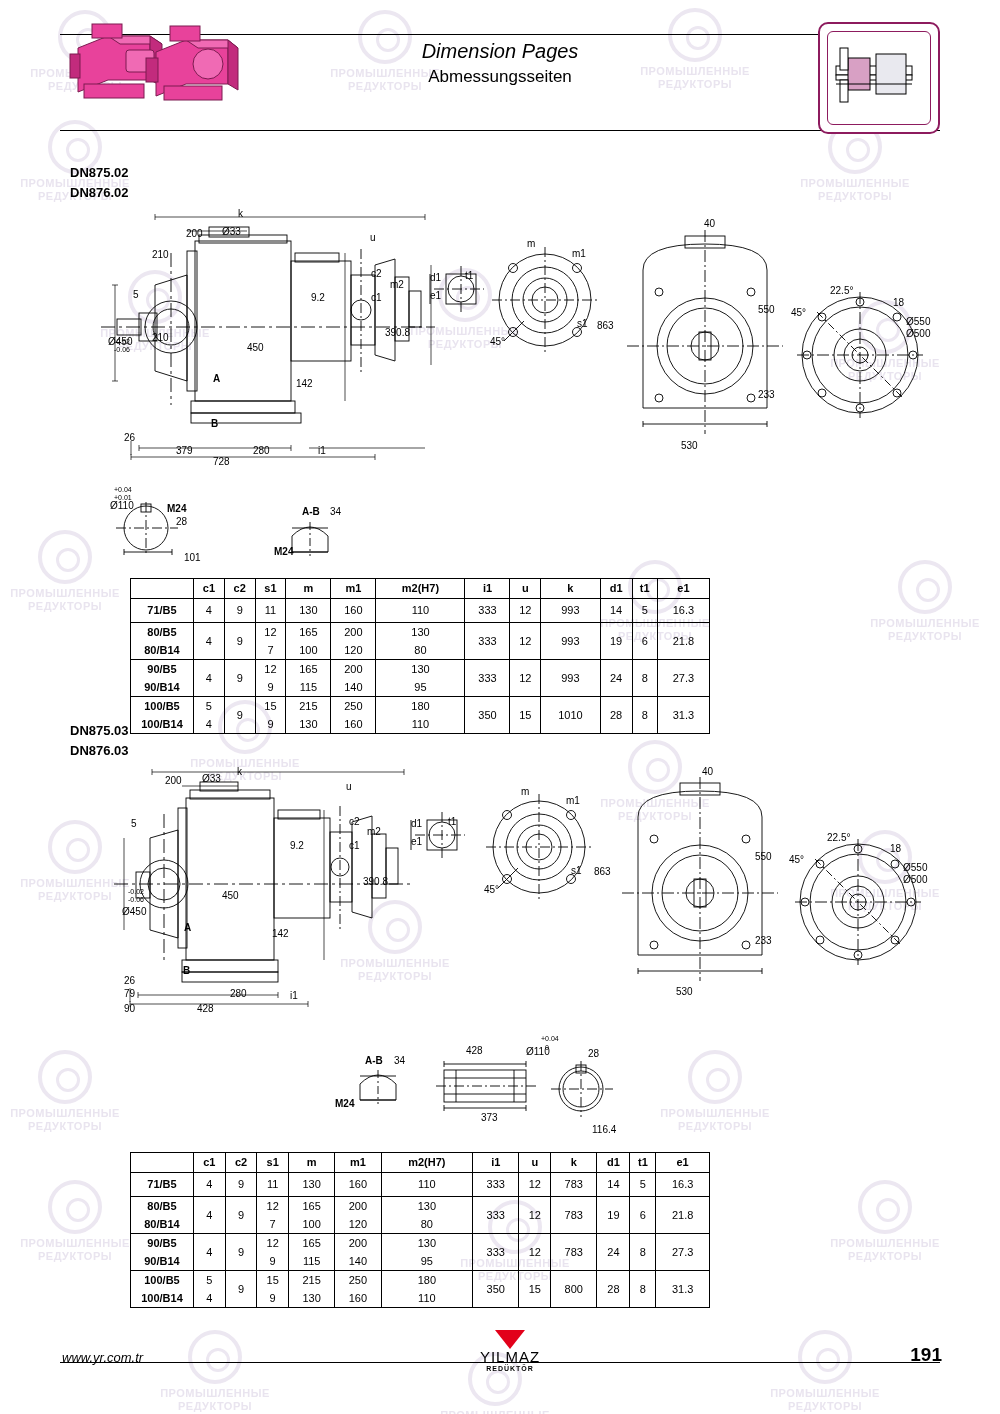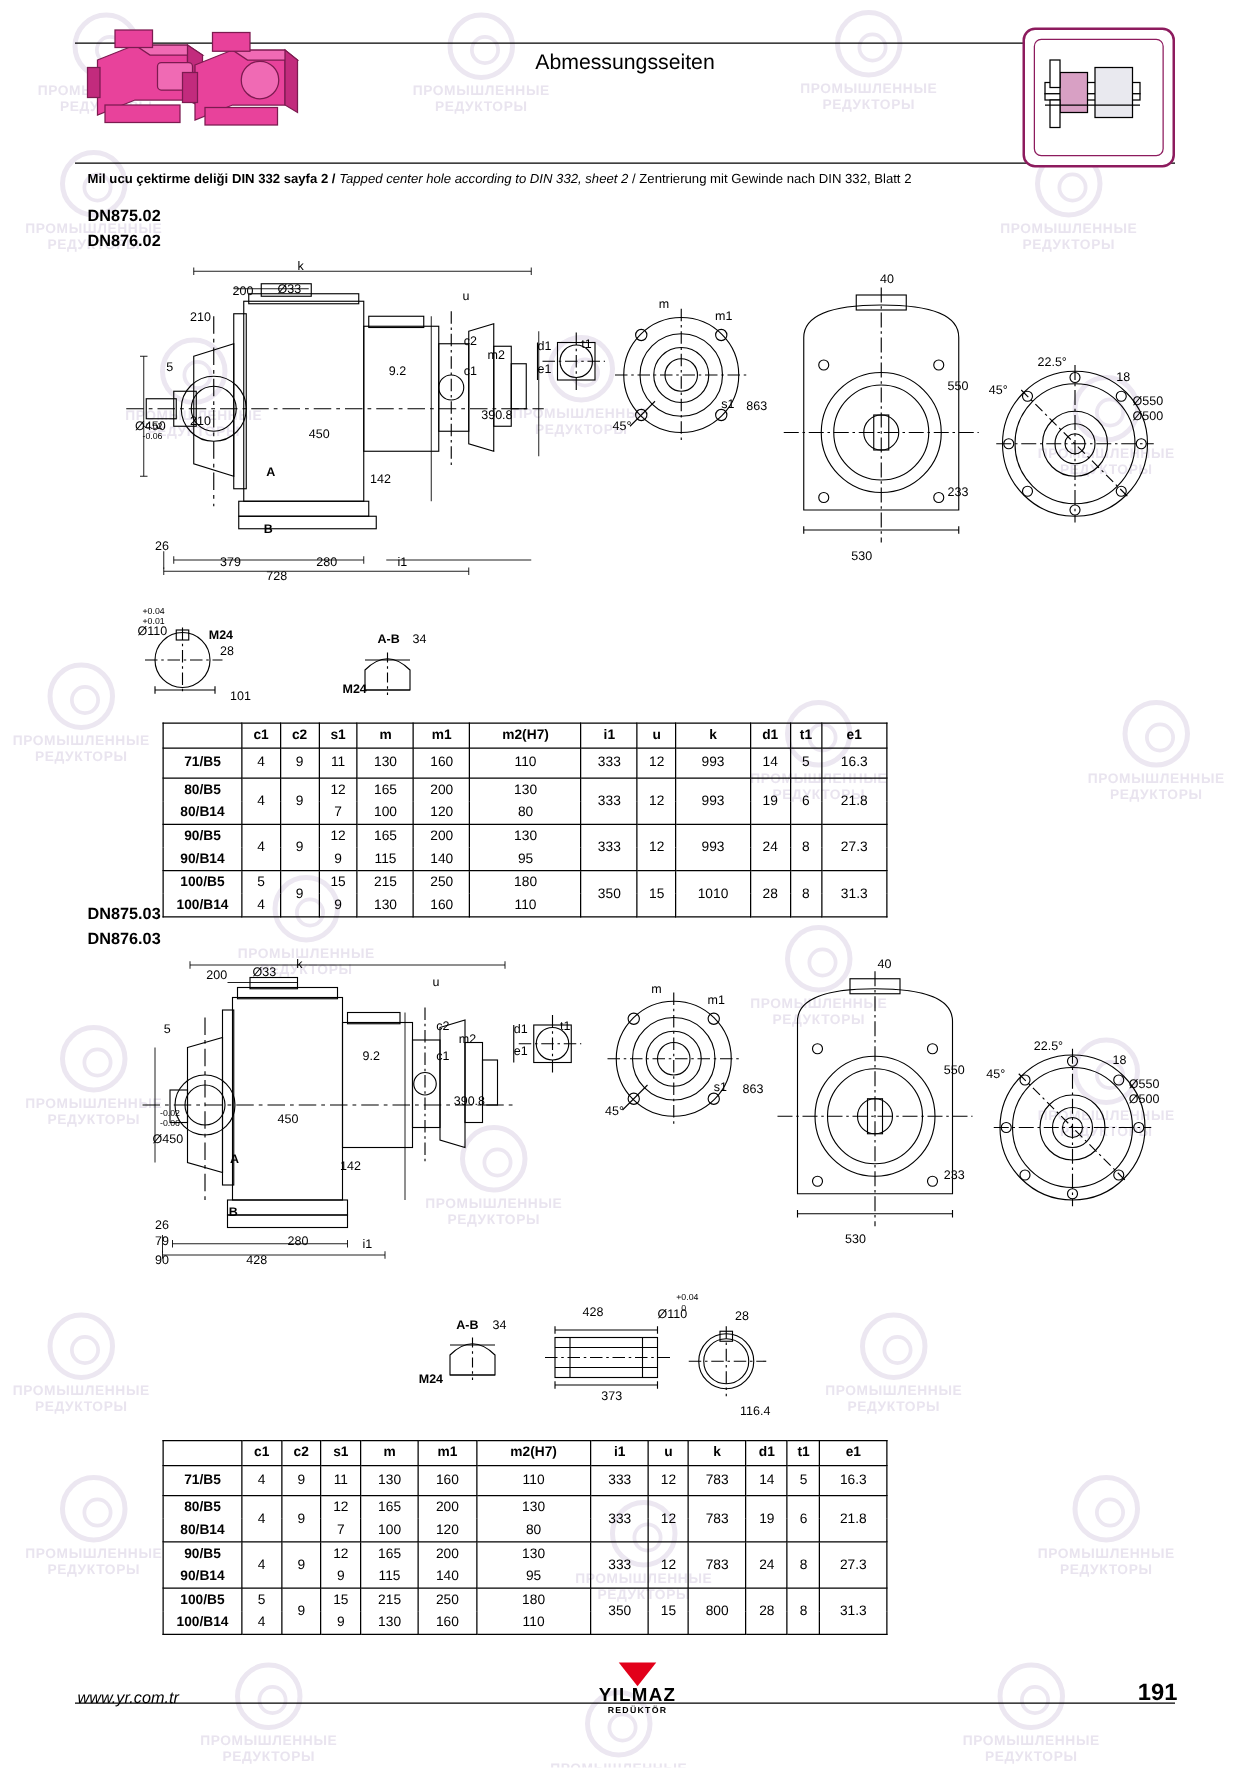--- a/index.html
+++ b/index.html
@@ -57,21 +57,21 @@
   .draw{position:absolute;}
   svg{display:block;overflow:visible;}
 
   
   .foot-rule{position:absolute;left:60px;top:1362px;width:880px;border-top:1px solid #000;}
   .url{position:absolute;left:62px;top:1350px;font-size:13px;font-style:italic;}
   .pageno{position:absolute;right:58px;top:1344px;font-size:19px;font-weight:bold;}
   .logo{position:absolute;left:462px;top:1330px;width:96px;text-align:center;}
   .logo .mark{width:0;height:0;border-left:15px solid transparent;border-right:15px solid transparent;
       border-top:19px solid #e2001a;margin:0 auto;}
-  .logo .nm{font-size:15px;font-weight:bold;letter-spacing:1px;margin-top:-1px;}
+  .logo .nm{font-size:15px;font-weight:normal;letter-spacing:1px;margin-top:-1px;}
   .logo .sub{font-size:7px;font-weight:bold;letter-spacing:1px;}
 </style>
 </head>
 <body>
 
 <div class="page">
 
   <div class="wm-layer">
     <div class="wm" style="left:-10px;top:10px;">
         <div class="ring"></div>
@@ -214,41 +214,37 @@
         <polygon points="88,16 98,24 98,66 88,60" fill="#c22b7d" stroke="#7c1b50" stroke-width="1"></polygon>
         <rect x="6" y="34" width="12" height="24" fill="#c22b7d" stroke="#7c1b50"></rect>
         <rect x="30" y="2" width="30" height="15" fill="#e8429b" stroke="#7c1b50"></rect>
         <rect x="24" y="62" width="58" height="14" fill="#e8429b" stroke="#7c1b50"></rect>
         <circle cx="68" cy="40" r="15" fill="#f06ab4" stroke="#7c1b50"></circle>
       </g>
     </svg>
   </div>
 
   <div class="title-block">
+    <div class="t2">Dimension Pages</div>
     <div class="t3">Abmessungsseiten</div>
   </div>
 
   <div class="cal-box">
     <div class="cal-inner"></div>
     <svg style="position:absolute;left:12px;top:16px" width="94" height="76" viewBox="0 0 94 76">
       <rect x="4" y="26" width="76" height="9" fill="#fff" stroke="#000"></rect>
       <rect x="4" y="35" width="76" height="5" fill="#fff" stroke="#000"></rect>
       <rect x="16" y="18" width="22" height="32" fill="#d8a0c4" stroke="#000"></rect>
       <rect x="44" y="14" width="30" height="40" fill="#e9e9ef" stroke="#000"></rect>
       <rect x="8" y="8" width="8" height="22" fill="#fff" stroke="#000"></rect>
       <rect x="8" y="40" width="8" height="22" fill="#fff" stroke="#000"></rect>
       <line x1="4" y1="44" x2="80" y2="44" stroke="#000" stroke-width="1"></line>
     </svg>
   </div>
 
-  <div class="subnote">
-    <b>Mil ucu çektirme deliği DIN 332 sayfa 2 /</b>
-    <i>Tapped center hole according to DIN 332, sheet 2</i>
-    <span>/  Zentrierung mit Gewinde nach DIN 332, Blatt 2</span>
-  </div>
 
   <div class="code" style="left:70px;top:165px;">DN875.02</div>
   <div class="code" style="left:70px;top:185px;">DN876.02</div>
 
   <div class="draw" style="left:95px;top:205px;">
     <svg width="390" height="265" viewBox="0 0 390 265">
       <g fill="none" stroke="#000" stroke-width="0.9">
 
         <rect x="100" y="36" width="96" height="160"></rect>
         <rect x="104" y="30" width="88" height="8"></rect>

